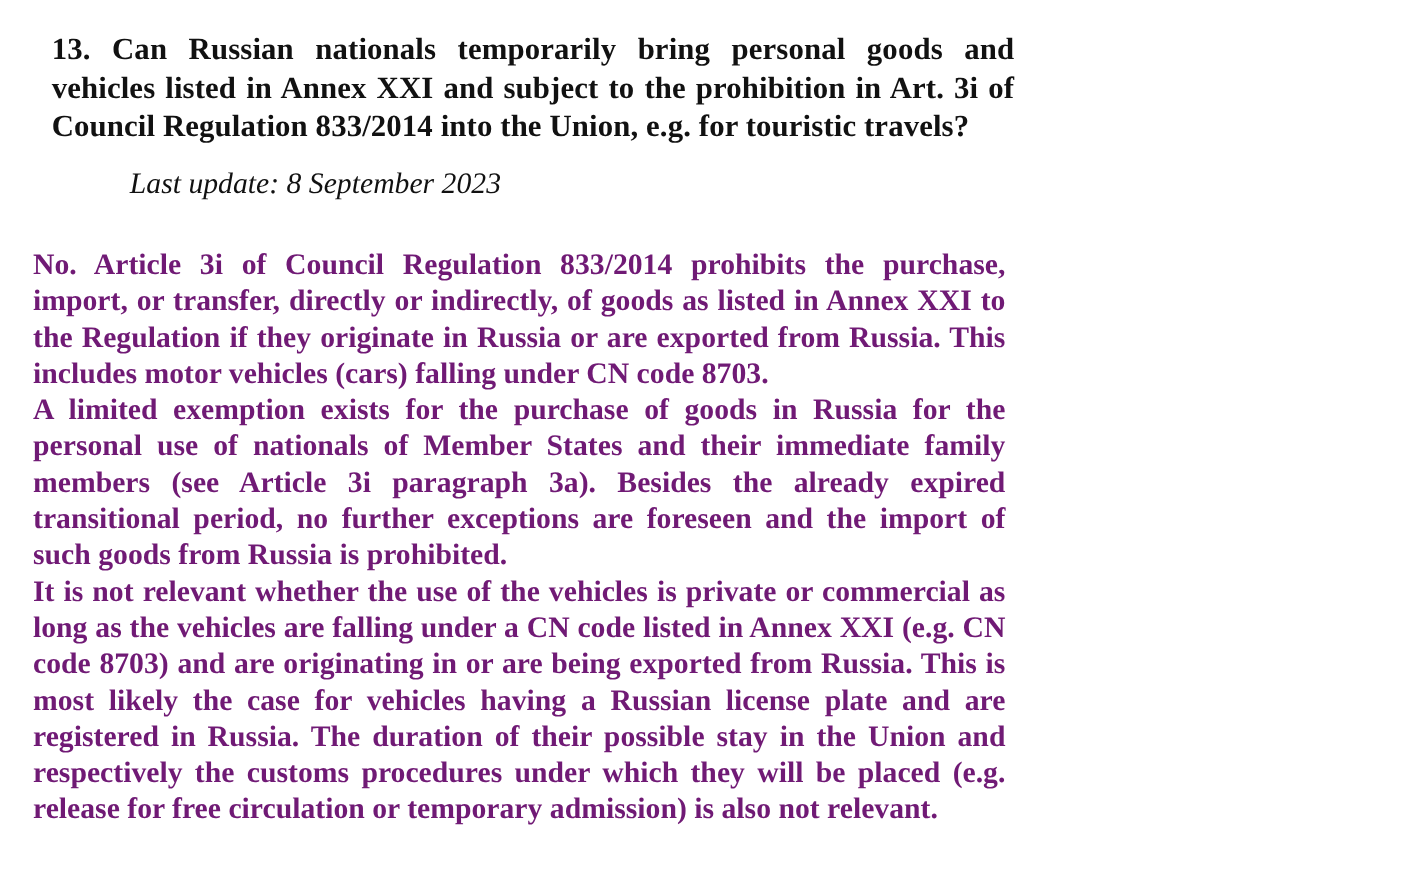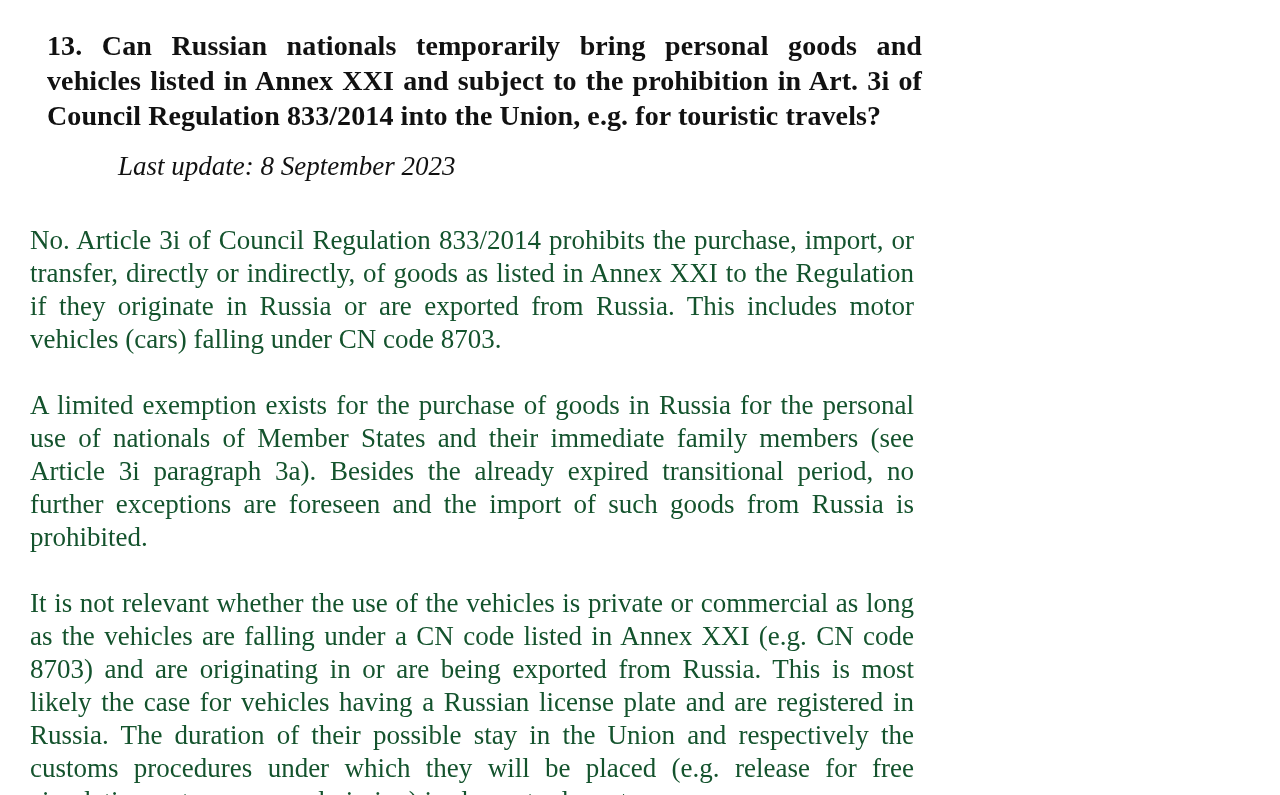--- a/index.html
+++ b/index.html
@@ -35,29 +35,29 @@
     font-size: 27px;
     line-height: 33px;
     margin-top: 17px;
     margin-left: 88px;
   }
 
   .body-paragraph {
     font-size: 27px;
     line-height: 33px;
     text-align: justify;
-    color: #14532d;
+    color: #701a75;
+    font-weight: bold;
   }
 
   .body-paragraph.first {
     margin-top: 41px;
   }
 
   .body-paragraph + .body-paragraph {
-    margin-top: 33px;
   }
 </style>
 </head>
 <body>
 
 <div class="page">
 
   <h1 class="question-heading">13. Can Russian nationals temporarily bring personal goods and vehicles listed in Annex XXI and subject to the prohibition in Art. 3i of Council Regulation 833/2014 into the Union, e.g. for touristic travels?</h1>
 
   <div class="last-update">Last update: 8 September 2023</div>

